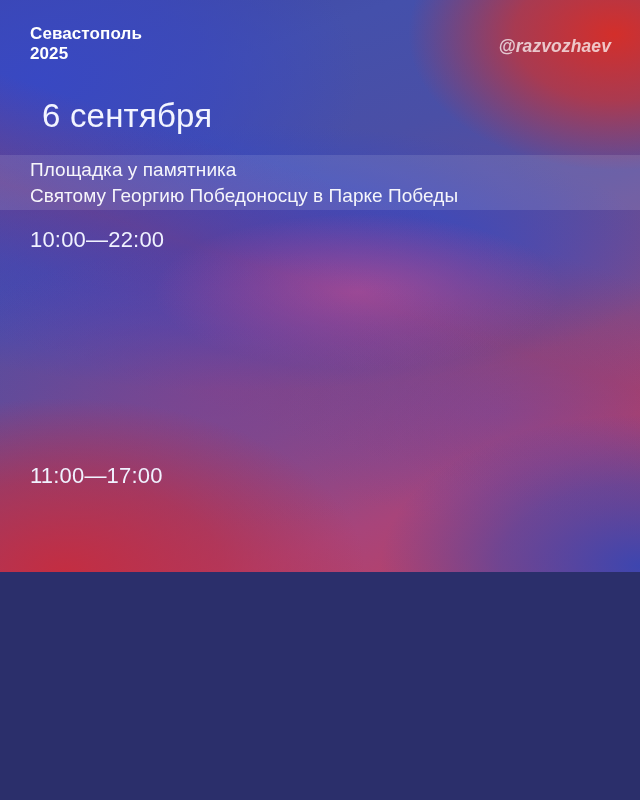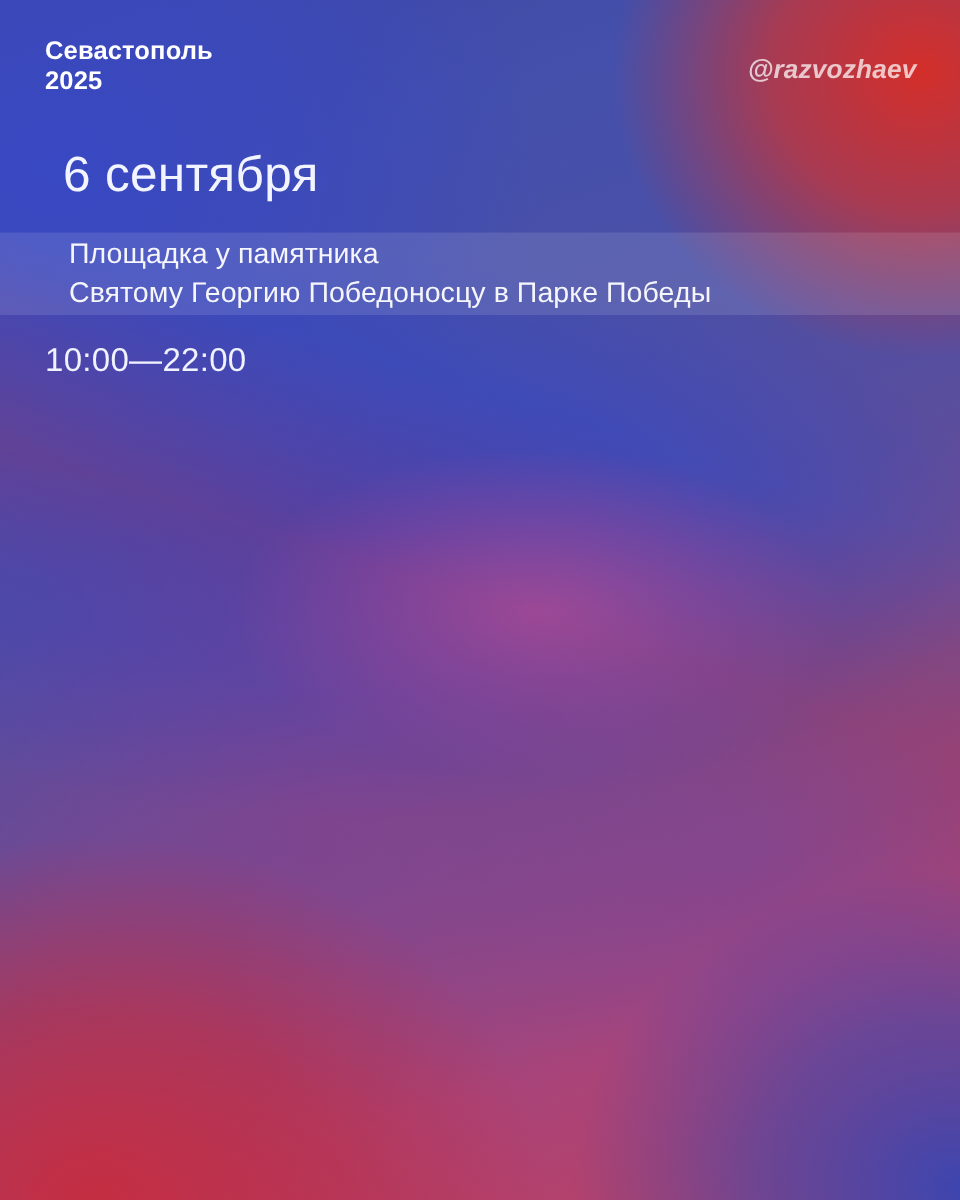--- a/index.html
+++ b/index.html
@@ -7,21 +7,21 @@
     padding: 0;
     background: #2b2f6b;
   }
   body {
     font-family: "Liberation Sans", "DejaVu Sans", sans-serif;
   }
 
   .poster {
     position: relative;
     width: 640px;
-    height: 800px;
+    height: 572px;
     overflow: hidden;
     background: #3a3f86;
   }
 
   
   .bg-layer {
     position: absolute;
     inset: 0;
     pointer-events: none;
   }
@@ -142,21 +142,20 @@
   }
 
   
   .venue-band {
     position: absolute;
     left: 0;
     right: 0;
     background: rgba(255,255,255,0.115);
     display: flex;
     align-items: center;
-    padding-left: 16px;
   }
   .venue-band .venue-text {
     padding-left: 30px;
     padding-right: 24px;
     font-size: 19px;
     font-weight: 300;
     line-height: 1.33;
     color: rgba(255,255,255,0.94);
     white-space: pre-line;
     letter-spacing: 0.05px;
@@ -225,16 +224,17 @@
       <div class="venue-text">Площадка у памятника
 Святому Георгию Победоносцу в Парке Победы</div>
     </div>
 
     <div class="event-row" id="event-row-0">
       <div class="event-time">10:00—22:00</div>
     </div>
 
 
     <div class="event-row" id="event-row-1">
+      <div class="event-time">11:00—17:00</div>
     </div>
 
   </div>
 </div>
 
 </body></html>

